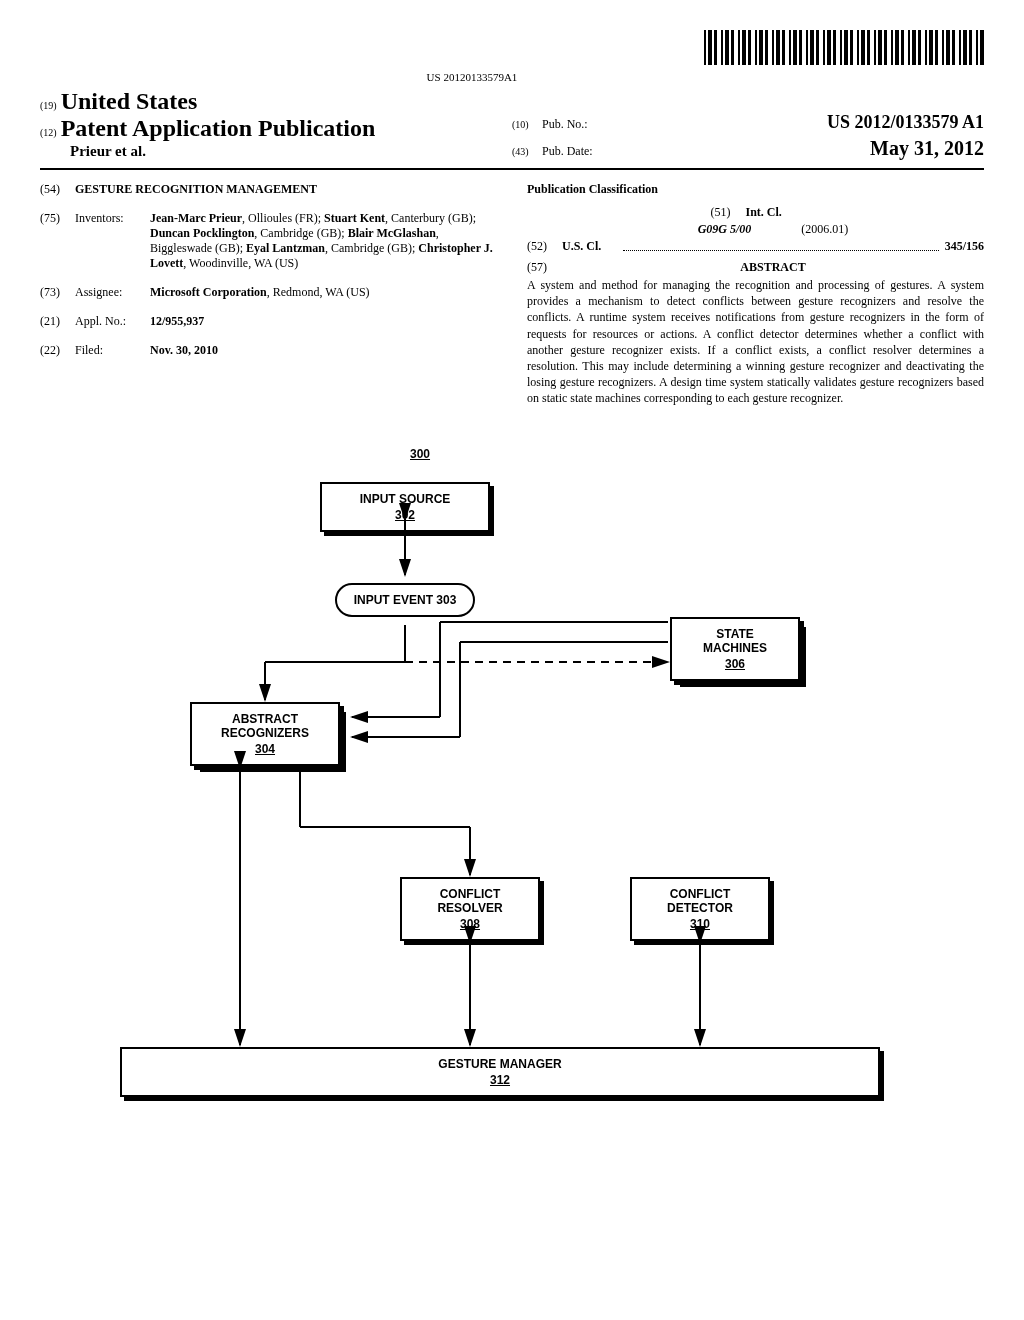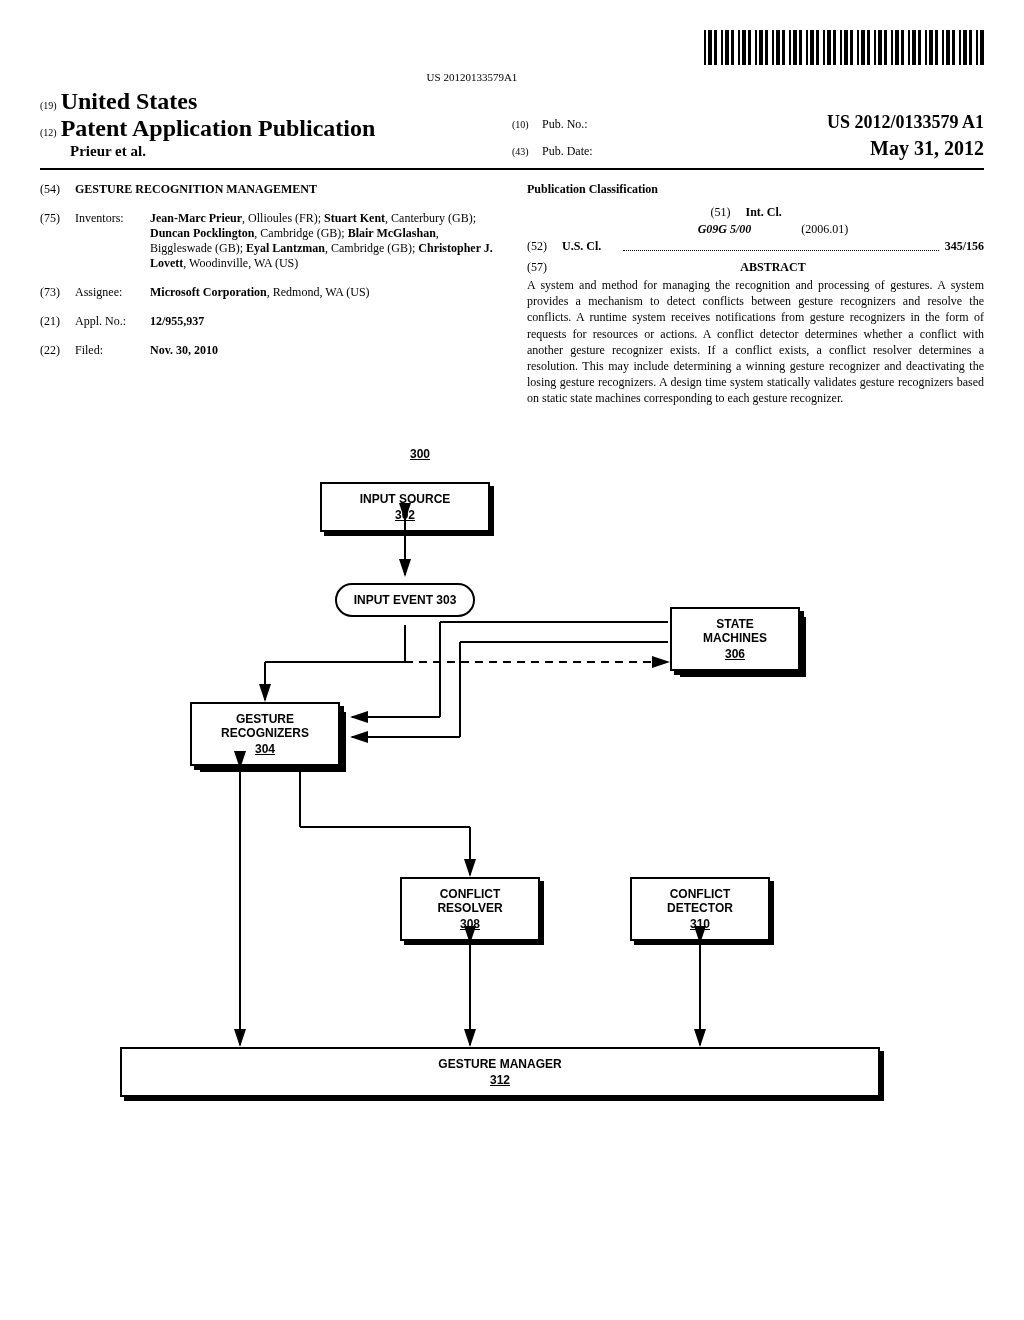--- a/index.html
+++ b/index.html
@@ -212,25 +212,25 @@
     <span class="ref">302</span>
   </div>
 
   <div class="rounded-box" style="left:295px; top:136px; width:140px;">
     <span>INPUT EVENT</span>
     <span class="ref">303</span>
   </div>
 
   <div class="box stacked-box" style="left:150px; top:255px; width:150px;">
     <div class="shadow2"></div>
-    <span>GESTURE RECOGNIZERS</span>
+    <span>ABSTRACT RECOGNIZERS</span>
     <span class="ref">304</span>
   </div>
 
-  <div class="box stacked-box" style="left:630px; top:160px; width:130px;">
+  <div class="box stacked-box" style="left:630px; top:170px; width:130px;">
     <div class="shadow2"></div>
     <span>STATE MACHINES</span>
     <span class="ref">306</span>
   </div>
 
   <div class="box" style="left:360px; top:430px; width:140px;">
     <span>CONFLICT RESOLVER</span>
     <span class="ref">308</span>
   </div>
 

